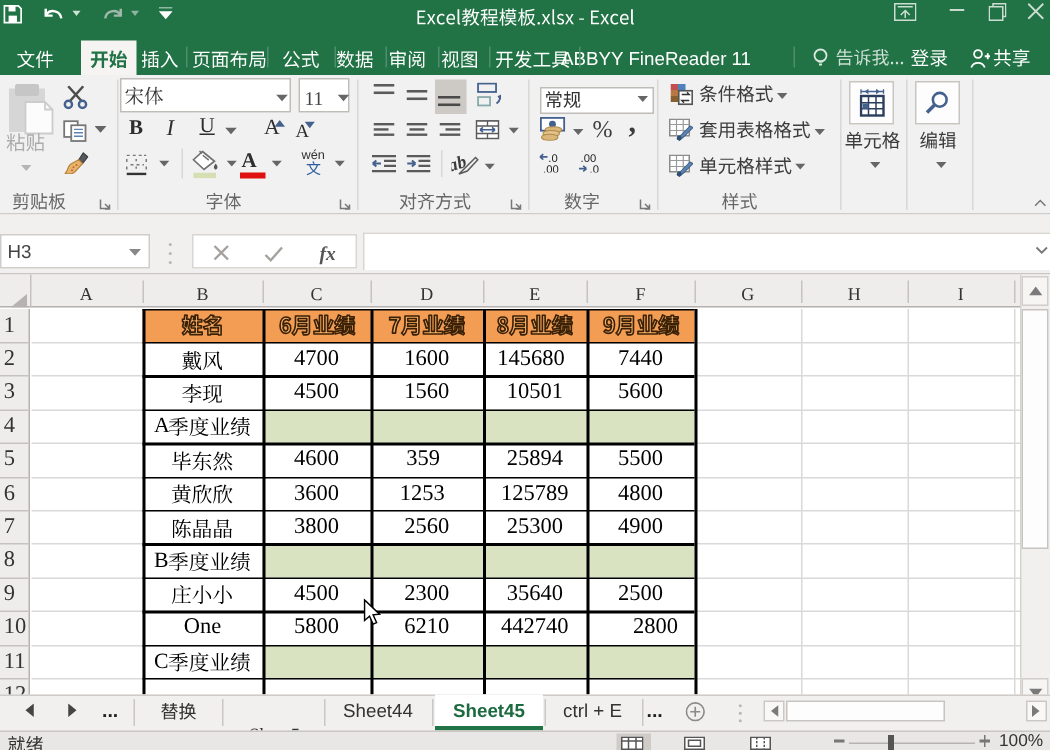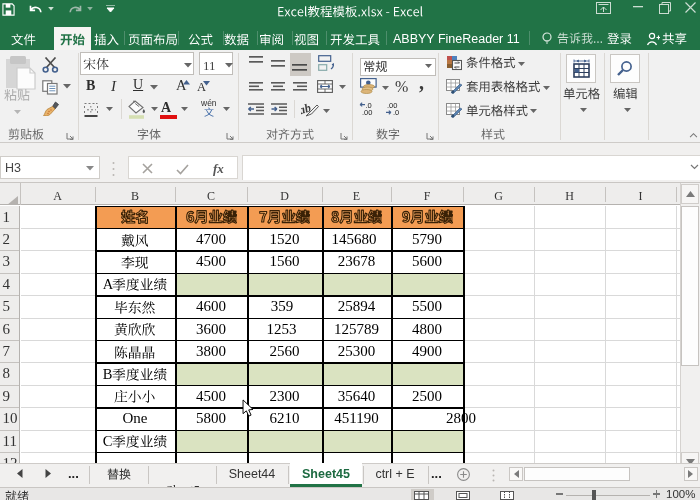--- a/index.html
+++ b/index.html
@@ -65,21 +65,21 @@
   </svg>
 <svg style="position:absolute;left:258.5px;top:30.8px" width="25.0" height="17.5" viewBox="0 -13.25 25.0 17.50">
     <path d="M5.4 -10.3C5.6 -10.0 5.8 -9.5 5.9 -9.2H1.0V-7.1H2.0V-8.3H10.5V-7.1H11.5V-9.2H6.8L7.0 -9.2C6.9 -9.6 6.6 -10.2 6.3 -10.6ZM2.7 -3.6H5.8V-2.2H2.7ZM2.7 -4.4V-5.8H5.8V-4.4ZM9.8 -3.6V-2.2H6.7V-3.6ZM9.8 -4.4H6.7V-5.8H9.8ZM5.8 -7.9V-6.6H1.8V-0.7H2.7V-1.4H5.8V1.0H6.7V-1.4H9.8V-0.7H10.7V-6.6H6.7V-7.9Z M16.8 -5.6H20.6V-4.1H16.8ZM13.6 -7.7V1.0H14.6V-7.7ZM13.8 -9.9C14.4 -9.4 15.0 -8.6 15.3 -8.2L16.0 -8.7C15.7 -9.2 15.1 -9.9 14.5 -10.4ZM16.4 -8.0C16.9 -7.5 17.3 -6.8 17.4 -6.3H16.0V-3.3H17.4C17.2 -2.0 16.7 -1.1 15.2 -0.5C15.4 -0.4 15.6 -0.1 15.7 0.2C17.4 -0.5 18.0 -1.7 18.2 -3.3H19.1V-1.2C19.1 -0.4 19.4 -0.2 20.2 -0.2C20.4 -0.2 21.2 -0.2 21.3 -0.2C22.0 -0.2 22.2 -0.5 22.3 -1.7C22.1 -1.8 21.7 -1.9 21.6 -2.0C21.5 -1.1 21.5 -0.9 21.2 -0.9C21.1 -0.9 20.4 -0.9 20.3 -0.9C20.0 -0.9 20.0 -1.0 20.0 -1.2V-3.3H21.5V-6.3H20.0C20.4 -6.9 20.8 -7.5 21.1 -8.1L20.2 -8.4C19.9 -7.8 19.4 -6.9 19.1 -6.3H17.5L18.2 -6.7C18.1 -7.2 17.6 -7.8 17.2 -8.3ZM16.9 -9.8V-9.0H23.0V-0.2C23.0 0.0 22.9 0.1 22.7 0.1C22.6 0.1 22.0 0.1 21.5 0.1C21.6 0.3 21.7 0.7 21.8 0.9C22.6 0.9 23.1 0.9 23.4 0.8C23.8 0.6 23.9 0.4 23.9 -0.2V-9.8Z" fill="#ffffff"></path>
   </svg>
 <svg style="position:absolute;left:293.5px;top:30.8px" width="25.0" height="17.5" viewBox="0 -13.25 25.0 17.50">
     <path d="M5.6 -9.9V-3.2H6.5V-9.1H10.4V-3.2H11.3V-9.9ZM1.9 -10.1C2.4 -9.6 2.9 -8.9 3.1 -8.4L3.9 -8.9C3.6 -9.3 3.1 -10.0 2.6 -10.5ZM8.0 -8.1V-5.7C8.0 -3.7 7.6 -1.3 4.4 0.3C4.6 0.5 4.9 0.8 5.0 1.0C6.9 0.0 7.9 -1.3 8.4 -2.7V-0.2C8.4 0.6 8.7 0.8 9.6 0.8H10.7C11.8 0.8 11.9 0.3 12.1 -1.7C11.8 -1.7 11.5 -1.9 11.3 -2.0C11.2 -0.2 11.2 0.1 10.7 0.1H9.7C9.4 0.1 9.3 0.0 9.3 -0.4V-3.5H8.6C8.8 -4.2 8.9 -5.0 8.9 -5.7V-8.1ZM0.8 -8.3V-7.5H3.8C3.1 -5.9 1.8 -4.3 0.5 -3.5C0.6 -3.3 0.9 -2.8 0.9 -2.6C1.4 -2.9 1.9 -3.4 2.4 -3.9V1.0H3.3V-4.4C3.7 -3.8 4.2 -3.1 4.5 -2.7L5.1 -3.5C4.9 -3.8 4.0 -4.8 3.5 -5.3C4.1 -6.1 4.6 -7.1 5.0 -8.1L4.5 -8.4L4.3 -8.3Z M17.2 -3.5C18.2 -3.3 19.5 -2.8 20.2 -2.5L20.6 -3.1C19.9 -3.5 18.6 -3.9 17.6 -4.1ZM15.9 -1.9C17.7 -1.7 19.8 -1.2 21.0 -0.8L21.4 -1.5C20.2 -1.9 18.1 -2.4 16.4 -2.5ZM13.6 -10.0V1.0H14.4V0.5H23.0V1.0H24.0V-10.0ZM14.4 -0.4V-9.1H23.0V-0.4ZM17.7 -8.8C17.1 -7.8 16.0 -6.9 14.9 -6.2C15.1 -6.1 15.4 -5.8 15.6 -5.7C15.9 -5.9 16.3 -6.2 16.7 -6.5C17.1 -6.1 17.6 -5.8 18.1 -5.4C17.0 -4.9 15.8 -4.5 14.7 -4.3C14.8 -4.2 15.0 -3.8 15.1 -3.6C16.4 -3.9 17.7 -4.3 18.9 -5.0C19.9 -4.4 21.1 -4.0 22.3 -3.7C22.4 -3.9 22.6 -4.2 22.8 -4.4C21.7 -4.6 20.6 -5.0 19.6 -5.4C20.6 -6.0 21.3 -6.7 21.9 -7.6L21.3 -7.9L21.2 -7.9H17.9C18.1 -8.1 18.3 -8.3 18.5 -8.6ZM17.2 -7.0 17.3 -7.1H20.6C20.1 -6.6 19.5 -6.2 18.8 -5.8C18.2 -6.2 17.6 -6.6 17.2 -7.0Z" fill="#ffffff"></path>
   </svg>
 <svg style="position:absolute;left:330.0px;top:30.8px" width="50.0" height="17.5" viewBox="0 -13.25 50.0 17.50">
     <path d="M8.1 -8.8V-5.2H4.6V-5.8V-8.8ZM0.7 -5.2V-4.3H3.6C3.4 -2.6 2.8 -0.9 0.7 0.4C0.9 0.5 1.3 0.8 1.4 1.1C3.7 -0.4 4.4 -2.4 4.6 -4.3H8.1V1.0H9.1V-4.3H11.9V-5.2H9.1V-8.8H11.5V-9.7H1.1V-8.8H3.7V-5.8L3.7 -5.2Z M20.9 -9.9C21.5 -9.3 22.2 -8.5 22.5 -8.0L23.2 -8.5C22.9 -9.0 22.2 -9.8 21.6 -10.3ZM14.3 -6.5C14.4 -6.7 14.8 -6.8 15.6 -6.8H17.4C16.6 -4.2 15.2 -2.1 12.9 -0.7C13.1 -0.6 13.4 -0.2 13.6 0.0C15.2 -1.0 16.4 -2.3 17.3 -3.8C17.8 -2.9 18.4 -2.1 19.1 -1.4C18.1 -0.6 16.8 -0.1 15.5 0.2C15.7 0.4 15.9 0.8 16.0 1.0C17.4 0.6 18.7 0.1 19.9 -0.8C21.0 0.1 22.4 0.7 24.0 1.0C24.1 0.8 24.4 0.4 24.6 0.2C23.0 -0.1 21.7 -0.6 20.6 -1.4C21.7 -2.3 22.5 -3.6 23.1 -5.2L22.4 -5.5L22.2 -5.4H18.0C18.2 -5.8 18.3 -6.3 18.5 -6.8H24.1L24.1 -7.7H18.7C18.9 -8.5 19.1 -9.4 19.2 -10.4L18.2 -10.6C18.0 -9.5 17.9 -8.6 17.6 -7.7H15.4C15.7 -8.3 16.1 -9.2 16.3 -10.0L15.3 -10.2C15.1 -9.2 14.6 -8.2 14.4 -7.9C14.3 -7.7 14.2 -7.5 14.0 -7.4C14.1 -7.2 14.2 -6.7 14.3 -6.5ZM19.9 -1.9C19.0 -2.7 18.3 -3.5 17.8 -4.5H21.8C21.3 -3.5 20.6 -2.6 19.9 -1.9Z M25.6 -0.9V0.0H36.9V-0.9H31.7V-8.1H36.2V-9.1H26.3V-8.1H30.7V-0.9Z M45.1 -1.1C46.5 -0.4 47.9 0.4 48.8 1.0L49.5 0.3C48.6 -0.3 47.1 -1.1 45.7 -1.7ZM41.6 -1.7C40.8 -1.0 39.3 -0.2 38.0 0.3C38.2 0.5 38.5 0.8 38.7 1.0C40.0 0.5 41.5 -0.3 42.5 -1.1ZM40.1 -9.9V-2.6H38.1V-1.8H49.4V-2.6H47.5V-9.9ZM41.0 -2.6V-3.8H46.6V-2.6ZM41.0 -7.3H46.6V-6.3H41.0ZM41.0 -8.1V-9.1H46.6V-8.1ZM41.0 -5.6H46.6V-4.5H41.0Z" fill="#ffffff"></path>
   </svg>
-<div style="position:absolute;left:393px;top:33px;font-family:'Liberation Sans';font-size:12.5px;color:#ffffff;font-weight:normal;line-height:1;white-space:pre;">ABBYY FineReader 11</div>
+<div style="position:absolute;left:374px;top:33px;font-family:'Liberation Sans';font-size:12.5px;color:#ffffff;font-weight:normal;line-height:1;white-space:pre;">ABBYY FineReader 11</div>
 <div style="position:absolute;left:123.5px;top:31px;width:1px;height:14px;background:#4e8e6c"></div>
 <div style="position:absolute;left:177.5px;top:31px;width:1px;height:14px;background:#4e8e6c"></div>
 <div style="position:absolute;left:222.5px;top:31px;width:1px;height:14px;background:#4e8e6c"></div>
 <div style="position:absolute;left:256.5px;top:31px;width:1px;height:14px;background:#4e8e6c"></div>
 <div style="position:absolute;left:291.5px;top:31px;width:1px;height:14px;background:#4e8e6c"></div>
 <div style="position:absolute;left:325.5px;top:31px;width:1px;height:14px;background:#4e8e6c"></div>
 <div style="position:absolute;left:385.5px;top:31px;width:1px;height:14px;background:#4e8e6c"></div>
 <div style="position:absolute;left:528.5px;top:31px;width:1px;height:14px;background:#4e8e6c"></div>
 <svg style="left:541px;top:32px" width="12" height="13" viewBox="0 0 12 13">
 <circle cx="6" cy="5" r="4" fill="none" stroke="#d9e8df" stroke-width="1.2"></circle>
@@ -499,29 +499,29 @@
 <svg style="position:absolute;left:331.0px;top:206.9px" width="51.0" height="19.9" viewBox="0 -15.05 51.0 19.88">
     <path d="M4.2 0.2C6.3 0.2 7.7 -1.0 7.7 -2.6C7.7 -4.0 6.9 -4.9 5.9 -5.4V-5.5C6.6 -6.0 7.3 -6.9 7.3 -7.9C7.3 -9.6 6.1 -10.7 4.2 -10.7C2.4 -10.7 1.1 -9.6 1.1 -7.9C1.1 -6.8 1.7 -6.0 2.5 -5.4V-5.4C1.5 -4.8 0.7 -4.0 0.7 -2.6C0.7 -1.0 2.2 0.2 4.2 0.2ZM4.8 -6.0C3.7 -6.4 2.9 -6.9 2.9 -7.9C2.9 -8.8 3.5 -9.2 4.2 -9.2C5.1 -9.2 5.6 -8.6 5.6 -7.8C5.6 -7.1 5.4 -6.5 4.8 -6.0ZM4.2 -1.3C3.3 -1.3 2.5 -1.9 2.5 -2.8C2.5 -3.6 2.9 -4.3 3.4 -4.8C4.8 -4.2 5.8 -3.8 5.8 -2.7C5.8 -1.8 5.1 -1.3 4.2 -1.3Z M11.0 -11.4V-6.7C11.0 -4.5 10.8 -1.8 8.7 0.0C9.1 0.3 9.7 0.9 10.0 1.3C11.3 0.2 12.0 -1.4 12.4 -3.0H18.5V-0.9C18.5 -0.6 18.4 -0.5 18.1 -0.5C17.7 -0.5 16.6 -0.5 15.5 -0.6C15.8 -0.1 16.2 0.7 16.3 1.2C17.7 1.2 18.7 1.2 19.4 0.9C20.1 0.6 20.3 0.1 20.3 -0.9V-11.4ZM12.8 -9.7H18.5V-8.0H12.8ZM12.8 -6.4H18.5V-4.6H12.7C12.8 -5.2 12.8 -5.8 12.8 -6.4Z M23.5 -8.6C24.1 -6.9 24.9 -4.6 25.2 -3.2L26.9 -3.8C26.5 -5.2 25.7 -7.4 25.0 -9.1ZM34.4 -9.0C34.0 -7.4 33.1 -5.4 32.4 -4.0V-11.9H30.6V-1.1H28.7V-11.9H27.0V-1.1H23.3V0.6H36.1V-1.1H32.4V-3.8L33.7 -3.1C34.4 -4.5 35.3 -6.5 36.0 -8.3Z M37.2 -1.0 37.5 0.6C38.9 0.3 40.6 -0.2 42.3 -0.6L42.1 -2.0C40.3 -1.6 38.5 -1.2 37.2 -1.0ZM45.5 -3.8V-2.6C45.5 -1.8 45.1 -0.7 41.5 0.0C41.9 0.4 42.3 0.9 42.5 1.3C46.3 0.3 47.0 -1.2 47.0 -2.6V-3.8ZM46.5 -0.3C47.6 0.1 49.2 0.8 49.9 1.2L50.7 0.1C49.9 -0.4 48.4 -1.0 47.3 -1.3ZM42.8 -5.6V-1.3H44.3V-4.3H48.3V-1.3H49.9V-5.6ZM37.6 -5.9C37.8 -6.0 38.2 -6.1 39.5 -6.2C39.0 -5.5 38.6 -4.9 38.3 -4.7C37.9 -4.2 37.6 -3.9 37.2 -3.8C37.4 -3.4 37.6 -2.7 37.7 -2.4C38.1 -2.6 38.7 -2.8 42.2 -3.5C42.2 -3.8 42.2 -4.4 42.2 -4.8L39.8 -4.4C40.8 -5.6 41.7 -6.9 42.5 -8.3L41.2 -9.1C41.0 -8.6 40.7 -8.1 40.4 -7.6L39.1 -7.5C39.9 -8.7 40.7 -10.1 41.3 -11.4L39.7 -12.1C39.2 -10.5 38.2 -8.7 37.9 -8.2C37.6 -7.8 37.4 -7.4 37.1 -7.4C37.2 -7.0 37.5 -6.2 37.6 -5.9ZM45.4 -11.9V-10.9H42.5V-9.7H45.4V-9.2H43.0V-8.0H45.4V-7.4H42.1V-6.2H50.5V-7.4H47.0V-8.0H49.7V-9.2H47.0V-9.7H50.1V-10.9H47.0V-11.9Z" fill="#F7AE66" stroke="#3a2106" stroke-width="1.1" stroke-linejoin="round"></path>
   </svg>
 <svg style="position:absolute;left:401.5px;top:206.9px" width="51.0" height="19.9" viewBox="0 -15.05 51.0 19.88">
     <path d="M3.6 0.2C5.7 0.2 7.7 -1.5 7.7 -5.5C7.7 -9.1 5.9 -10.7 3.9 -10.7C2.1 -10.7 0.6 -9.4 0.6 -7.2C0.6 -5.0 1.8 -3.9 3.6 -3.9C4.3 -3.9 5.2 -4.3 5.7 -5.0C5.6 -2.4 4.7 -1.5 3.5 -1.5C2.9 -1.5 2.2 -1.8 1.8 -2.3L0.7 -1.0C1.4 -0.4 2.3 0.2 3.6 0.2ZM5.7 -6.5C5.2 -5.7 4.5 -5.4 4.0 -5.4C3.1 -5.4 2.5 -6.0 2.5 -7.2C2.5 -8.5 3.1 -9.1 3.9 -9.1C4.8 -9.1 5.5 -8.4 5.7 -6.5Z M11.0 -11.4V-6.7C11.0 -4.5 10.8 -1.8 8.7 0.0C9.1 0.3 9.7 0.9 10.0 1.3C11.3 0.2 12.0 -1.4 12.4 -3.0H18.5V-0.9C18.5 -0.6 18.4 -0.5 18.1 -0.5C17.7 -0.5 16.6 -0.5 15.5 -0.6C15.8 -0.1 16.2 0.7 16.3 1.2C17.7 1.2 18.7 1.2 19.4 0.9C20.1 0.6 20.3 0.1 20.3 -0.9V-11.4ZM12.8 -9.7H18.5V-8.0H12.8ZM12.8 -6.4H18.5V-4.6H12.7C12.8 -5.2 12.8 -5.8 12.8 -6.4Z M23.5 -8.6C24.1 -6.9 24.9 -4.6 25.2 -3.2L26.9 -3.8C26.5 -5.2 25.7 -7.4 25.0 -9.1ZM34.4 -9.0C34.0 -7.4 33.1 -5.4 32.4 -4.0V-11.9H30.6V-1.1H28.7V-11.9H27.0V-1.1H23.3V0.6H36.1V-1.1H32.4V-3.8L33.7 -3.1C34.4 -4.5 35.3 -6.5 36.0 -8.3Z M37.2 -1.0 37.5 0.6C38.9 0.3 40.6 -0.2 42.3 -0.6L42.1 -2.0C40.3 -1.6 38.5 -1.2 37.2 -1.0ZM45.5 -3.8V-2.6C45.5 -1.8 45.1 -0.7 41.5 0.0C41.9 0.4 42.3 0.9 42.5 1.3C46.3 0.3 47.0 -1.2 47.0 -2.6V-3.8ZM46.5 -0.3C47.6 0.1 49.2 0.8 49.9 1.2L50.7 0.1C49.9 -0.4 48.4 -1.0 47.3 -1.3ZM42.8 -5.6V-1.3H44.3V-4.3H48.3V-1.3H49.9V-5.6ZM37.6 -5.9C37.8 -6.0 38.2 -6.1 39.5 -6.2C39.0 -5.5 38.6 -4.9 38.3 -4.7C37.9 -4.2 37.6 -3.9 37.2 -3.8C37.4 -3.4 37.6 -2.7 37.7 -2.4C38.1 -2.6 38.7 -2.8 42.2 -3.5C42.2 -3.8 42.2 -4.4 42.2 -4.8L39.8 -4.4C40.8 -5.6 41.7 -6.9 42.5 -8.3L41.2 -9.1C41.0 -8.6 40.7 -8.1 40.4 -7.6L39.1 -7.5C39.9 -8.7 40.7 -10.1 41.3 -11.4L39.7 -12.1C39.2 -10.5 38.2 -8.7 37.9 -8.2C37.6 -7.8 37.4 -7.4 37.1 -7.4C37.2 -7.0 37.5 -6.2 37.6 -5.9ZM45.4 -11.9V-10.9H42.5V-9.7H45.4V-9.2H43.0V-8.0H45.4V-7.4H42.1V-6.2H50.5V-7.4H47.0V-8.0H49.7V-9.2H47.0V-9.7H50.1V-10.9H47.0V-11.9Z" fill="#F7AE66" stroke="#3a2106" stroke-width="1.1" stroke-linejoin="round"></path>
   </svg>
 <svg style="position:absolute;left:121.2px;top:230.5px" width="27.6" height="19.3" viewBox="0 -14.63 27.6 19.32">
     <path d="M5.3 -1.0 5.2 -0.8C5.8 -0.5 6.5 0.2 6.8 0.7C7.8 1.1 8.2 -0.7 5.3 -1.0ZM4.3 -0.5 3.2 -1.1C2.6 -0.5 1.5 0.4 0.6 0.9L0.7 1.1C1.9 0.7 3.1 0.2 3.8 -0.4C4.0 -0.3 4.2 -0.4 4.3 -0.5ZM10.0 -11.1 9.8 -11.0C10.4 -10.6 11.0 -10.0 11.2 -9.4C12.1 -8.9 12.6 -10.7 10.0 -11.1ZM5.4 -1.7H3.7V-2.9H5.4ZM7.4 -3.9 6.9 -3.3H6.2V-3.8C6.5 -3.8 6.6 -4.0 6.7 -4.1L5.4 -4.3V-3.3H3.7V-3.9C4.0 -3.9 4.1 -4.0 4.1 -4.2L2.9 -4.3V-3.3H1.2L1.3 -2.9H2.9V-1.7H0.7L0.8 -1.3H8.4C8.6 -1.3 8.7 -1.4 8.8 -1.5C8.4 -1.9 7.8 -2.3 7.8 -2.3L7.3 -1.7H6.2V-2.9H7.9C8.1 -2.9 8.3 -2.9 8.3 -3.1C7.9 -3.5 7.4 -3.9 7.4 -3.9ZM5.1 -7.4H2.5L1.7 -7.8V-4.0H1.8C2.1 -4.0 2.5 -4.2 2.5 -4.2V-4.5H6.7V-4.0H6.8C7.1 -4.0 7.5 -4.3 7.5 -4.3V-6.9C7.7 -6.9 7.9 -7.0 8.0 -7.1L7.0 -7.8L6.6 -7.4ZM6.7 -7.0V-6.1H5.1V-7.0ZM6.7 -4.9H5.1V-5.7H6.7ZM4.3 -7.0V-6.1H2.5V-7.0ZM2.5 -4.9V-5.7H4.3V-4.9ZM12.0 -9.4 11.4 -8.6H9.4C9.4 -9.4 9.4 -10.2 9.4 -11.0C9.7 -11.0 9.9 -11.2 9.9 -11.4L8.5 -11.5C8.5 -10.5 8.5 -9.5 8.5 -8.6H5.1V-9.7H7.5C7.7 -9.7 7.8 -9.8 7.9 -10.0C7.5 -10.4 6.8 -10.9 6.8 -10.9L6.2 -10.2H5.1V-11.0C5.4 -11.0 5.6 -11.2 5.6 -11.4L4.2 -11.5V-10.2H1.3L1.4 -9.7H4.2V-8.6H0.6L0.8 -8.2H8.6C8.7 -5.8 9.0 -3.7 9.8 -2.0C9.2 -0.9 8.4 0.1 7.4 0.9L7.6 1.1C8.6 0.4 9.4 -0.4 10.1 -1.4C10.5 -0.7 11.0 -0.1 11.6 0.4C12.1 0.9 12.9 1.3 13.2 0.9C13.3 0.7 13.3 0.5 12.9 0.0L13.1 -2.1L12.9 -2.1C12.8 -1.5 12.6 -0.9 12.4 -0.5C12.3 -0.2 12.2 -0.2 12.0 -0.4C11.4 -0.9 11.0 -1.5 10.6 -2.2C11.4 -3.6 11.9 -5.2 12.2 -6.7C12.6 -6.7 12.7 -6.8 12.7 -7.0L11.3 -7.2C11.1 -5.9 10.8 -4.4 10.3 -3.1C9.7 -4.5 9.5 -6.3 9.4 -8.2H12.9C13.1 -8.2 13.2 -8.3 13.2 -8.4C12.8 -8.8 12.0 -9.4 12.0 -9.4Z M23.2 -8.7 21.8 -9.2C21.5 -8.1 21.1 -7.0 20.6 -6.0C19.9 -6.8 19.1 -7.6 18.0 -8.4L17.8 -8.3C18.5 -7.5 19.4 -6.4 20.2 -5.2C19.2 -3.4 18.0 -1.9 16.8 -0.7L17.0 -0.6C18.4 -1.6 19.6 -2.9 20.6 -4.5C21.3 -3.5 21.9 -2.4 22.1 -1.6C23.0 -0.9 23.4 -2.5 21.2 -5.3C21.7 -6.3 22.2 -7.4 22.6 -8.5C22.9 -8.5 23.1 -8.6 23.2 -8.7ZM16.1 -10.9V-5.8C16.1 -3.2 15.9 -0.8 14.3 1.0L14.5 1.1C16.8 -0.7 17.0 -3.3 17.0 -5.8V-10.3H23.7C23.7 -5.9 23.8 -1.0 25.7 0.5C26.2 1.0 26.7 1.2 27.1 0.9C27.2 0.8 27.1 0.5 26.9 -0.0L27.0 -2.2L26.9 -2.3C26.7 -1.7 26.6 -1.2 26.4 -0.7C26.4 -0.5 26.3 -0.5 26.2 -0.6C24.7 -1.7 24.6 -6.7 24.7 -10.1C25.0 -10.2 25.2 -10.3 25.3 -10.4L24.2 -11.4L23.6 -10.7H17.2L16.1 -11.2Z" fill="#000"></path>
   </svg>
 <div style="position:absolute;left:175px;top:231.9px;font-family:'Liberation Serif';font-size:15px;color:#000;font-weight:normal;line-height:1;white-space:pre;text-align:center;width:72px;">4700</div>
-<div style="position:absolute;left:247px;top:231.9px;font-family:'Liberation Serif';font-size:15px;color:#000;font-weight:normal;line-height:1;white-space:pre;text-align:center;width:75px;">1520</div>
+<div style="position:absolute;left:247px;top:231.9px;font-family:'Liberation Serif';font-size:15px;color:#000;font-weight:normal;line-height:1;white-space:pre;text-align:center;width:75px;">1600</div>
 <div style="position:absolute;left:322px;top:231.9px;font-family:'Liberation Serif';font-size:15px;color:#000;font-weight:normal;line-height:1;white-space:pre;text-align:center;width:64px;">145680</div>
-<div style="position:absolute;left:391px;top:231.9px;font-family:'Liberation Serif';font-size:15px;color:#000;font-weight:normal;line-height:1;white-space:pre;text-align:center;width:72px;">5790</div>
+<div style="position:absolute;left:391px;top:231.9px;font-family:'Liberation Serif';font-size:15px;color:#000;font-weight:normal;line-height:1;white-space:pre;text-align:center;width:72px;">7440</div>
 <svg style="position:absolute;left:121.2px;top:252.9px" width="27.6" height="19.3" viewBox="0 -14.63 27.6 19.32">
     <path d="M3.0 -5.3 3.1 -4.9H9.2C8.7 -4.5 8.0 -4.1 7.5 -3.8L6.4 -3.9V-2.8H0.6L0.7 -2.4H6.4V-0.3C6.4 -0.1 6.4 -0.0 6.1 -0.0C5.9 -0.0 4.3 -0.1 4.3 -0.1V0.1C5.0 0.2 5.4 0.3 5.6 0.4C5.8 0.6 5.8 0.8 5.9 1.1C7.2 0.9 7.3 0.5 7.3 -0.2V-2.4H12.8C13.0 -2.4 13.2 -2.4 13.2 -2.6C12.8 -3.0 12.0 -3.6 12.0 -3.6L11.3 -2.8H7.3V-3.4C7.6 -3.5 7.7 -3.6 7.8 -3.7C8.7 -4.0 9.8 -4.4 10.4 -4.8C10.7 -4.8 10.9 -4.9 11.0 -4.9L10.0 -5.9L9.5 -5.3ZM6.4 -11.6V-9.5H0.8L0.9 -9.1H5.5C4.3 -7.6 2.4 -6.1 0.4 -5.1L0.6 -4.9C2.9 -5.8 5.0 -7.1 6.4 -8.7V-5.8H6.6C6.9 -5.8 7.3 -6.0 7.3 -6.1V-9.1H7.5C8.6 -7.4 10.7 -5.9 12.6 -5.1C12.7 -5.5 13.0 -5.8 13.4 -5.8L13.4 -6.0C11.5 -6.6 9.1 -7.7 7.9 -9.1H12.7C12.9 -9.1 13.0 -9.2 13.0 -9.3C12.6 -9.7 11.8 -10.3 11.8 -10.3L11.1 -9.5H7.3V-11.1C7.7 -11.1 7.8 -11.2 7.8 -11.4Z M20.1 -11.0V-3.2H20.2C20.6 -3.2 20.9 -3.4 20.9 -3.5V-10.2H25.3V-3.4H25.4C25.8 -3.4 26.2 -3.6 26.2 -3.6V-10.1C26.4 -10.2 26.6 -10.2 26.7 -10.4L25.7 -11.2L25.2 -10.6H21.1ZM24.0 -9.1 22.6 -9.3C22.6 -4.6 22.8 -1.3 17.5 0.9L17.7 1.1C21.4 -0.2 22.7 -2.0 23.2 -4.2V-0.0C23.2 0.6 23.3 0.8 24.2 0.8H25.2C26.7 0.8 27.1 0.6 27.1 0.3C27.1 0.1 27.0 -0.0 26.8 -0.1L26.7 -2.0H26.6C26.4 -1.2 26.3 -0.4 26.2 -0.2C26.2 -0.0 26.1 -0.0 26.0 0.0C25.9 0.0 25.6 0.0 25.2 0.0H24.4C24.0 0.0 24.0 -0.0 24.0 -0.2V-4.0C24.2 -4.0 24.4 -4.1 24.4 -4.3L23.2 -4.4C23.4 -5.7 23.4 -7.2 23.5 -8.8C23.8 -8.8 23.9 -8.9 24.0 -9.1ZM18.5 -11.1 17.9 -10.3H14.3L14.4 -9.9H16.3V-6.3H14.5L14.6 -5.9H16.3V-1.9C15.4 -1.7 14.6 -1.4 14.2 -1.4L14.8 -0.2C14.9 -0.3 15.0 -0.4 15.1 -0.6C17.0 -1.4 18.5 -2.2 19.5 -2.7L19.4 -2.9L17.2 -2.2V-5.9H19.0C19.2 -5.9 19.3 -6.0 19.3 -6.1C19.0 -6.5 18.4 -7.1 18.4 -7.1L17.8 -6.3H17.2V-9.9H19.2C19.4 -9.9 19.6 -9.9 19.6 -10.1C19.2 -10.5 18.5 -11.1 18.5 -11.1Z" fill="#000"></path>
   </svg>
 <div style="position:absolute;left:175px;top:254.3px;font-family:'Liberation Serif';font-size:15px;color:#000;font-weight:normal;line-height:1;white-space:pre;text-align:center;width:72px;">4500</div>
 <div style="position:absolute;left:247px;top:254.3px;font-family:'Liberation Serif';font-size:15px;color:#000;font-weight:normal;line-height:1;white-space:pre;text-align:center;width:75px;">1560</div>
-<div style="position:absolute;left:322px;top:254.3px;font-family:'Liberation Serif';font-size:15px;color:#000;font-weight:normal;line-height:1;white-space:pre;text-align:center;width:69px;">23678</div>
+<div style="position:absolute;left:322px;top:254.3px;font-family:'Liberation Serif';font-size:15px;color:#000;font-weight:normal;line-height:1;white-space:pre;text-align:center;width:69px;">10501</div>
 <div style="position:absolute;left:391px;top:254.3px;font-family:'Liberation Serif';font-size:15px;color:#000;font-weight:normal;line-height:1;white-space:pre;text-align:center;width:72px;">5600</div>
 <div style="position:absolute;left:102.65px;top:277.2px;font-family:'Liberation Serif';font-size:14.5px;color:#000;font-weight:normal;line-height:1;white-space:pre;">A</div>
 <svg style="left:112.2px;top:275.3px" width="55.2" height="19.3" viewBox="0 -14.63 55.2 19.32">
     <path d="M10.8 -11.5C8.7 -11.0 4.8 -10.4 1.6 -10.2L1.7 -9.9C3.2 -9.9 4.9 -10.0 6.4 -10.1V-8.7H0.7L0.8 -8.2H5.2C4.1 -6.9 2.4 -5.6 0.4 -4.8L0.5 -4.6C3.0 -5.3 5.1 -6.5 6.4 -8.1V-5.7H6.6C7.0 -5.7 7.3 -5.9 7.3 -5.9V-8.2H7.7C8.8 -6.6 10.6 -5.4 12.6 -4.8C12.7 -5.2 13.0 -5.5 13.4 -5.6L13.4 -5.7C11.5 -6.1 9.3 -7.0 8.1 -8.2H12.8C12.9 -8.2 13.1 -8.3 13.1 -8.5C12.7 -8.9 11.9 -9.5 11.9 -9.5L11.3 -8.7H7.3V-10.2C8.7 -10.3 10.0 -10.4 11.1 -10.6C11.4 -10.4 11.7 -10.4 11.8 -10.5ZM3.3 -5.3 3.4 -4.9H8.6C8.2 -4.6 7.7 -4.2 7.3 -3.9L6.5 -4.0V-2.8H0.6L0.8 -2.4H6.5V-0.3C6.5 -0.1 6.4 -0.0 6.1 -0.0C5.9 -0.0 4.3 -0.1 4.3 -0.1V0.1C5.0 0.2 5.4 0.3 5.6 0.4C5.8 0.6 5.9 0.8 5.9 1.1C7.2 0.9 7.4 0.5 7.4 -0.2V-2.4H12.8C13.0 -2.4 13.1 -2.5 13.2 -2.6C12.7 -3.1 11.9 -3.7 11.9 -3.7L11.3 -2.8H7.4V-3.5C7.7 -3.6 7.8 -3.7 7.8 -3.9L7.7 -3.9C8.5 -4.2 9.4 -4.6 10.0 -4.8C10.3 -4.8 10.4 -4.8 10.6 -5.0L9.5 -5.9L8.9 -5.3Z M20.0 -11.7 19.9 -11.6C20.3 -11.2 20.9 -10.5 21.1 -10.0C22.1 -9.4 22.8 -11.3 20.0 -11.7ZM25.8 -10.6 25.1 -9.8H16.8L15.7 -10.2V-6.3C15.7 -3.8 15.6 -1.2 14.3 1.0L14.5 1.1C16.5 -1.0 16.6 -4.0 16.6 -6.3V-9.4H26.6C26.8 -9.4 27.0 -9.4 27.0 -9.6C26.5 -10.0 25.8 -10.6 25.8 -10.6ZM23.6 -3.8H17.7L17.8 -3.4H18.9C19.3 -2.4 20.0 -1.6 20.8 -1.0C19.4 -0.1 17.7 0.4 15.7 0.8L15.8 1.1C18.0 0.8 19.9 0.3 21.4 -0.5C22.7 0.3 24.4 0.8 26.4 1.1C26.5 0.6 26.7 0.3 27.1 0.2V0.1C25.3 -0.1 23.6 -0.4 22.2 -1.0C23.1 -1.6 23.9 -2.3 24.6 -3.2C24.9 -3.2 25.1 -3.3 25.2 -3.4L24.2 -4.3ZM23.5 -3.4C23.0 -2.6 22.3 -1.9 21.4 -1.3C20.5 -1.8 19.7 -2.5 19.2 -3.4ZM20.4 -8.8 19.1 -9.0V-7.5H16.9L17.1 -7.1H19.1V-4.2H19.2C19.6 -4.2 19.9 -4.4 19.9 -4.5V-5.0H22.9V-4.4H23.1C23.4 -4.4 23.8 -4.5 23.8 -4.7V-7.1H26.3C26.5 -7.1 26.6 -7.1 26.6 -7.3C26.2 -7.7 25.5 -8.3 25.5 -8.3L24.9 -7.5H23.8V-8.5C24.1 -8.5 24.2 -8.6 24.3 -8.8L22.9 -9.0V-7.5H19.9V-8.5C20.3 -8.5 20.4 -8.6 20.4 -8.8ZM22.9 -7.1V-5.4H19.9V-7.1Z M29.3 -8.5 29.0 -8.4C29.9 -6.8 31.0 -4.3 31.1 -2.5C32.1 -1.5 32.8 -4.6 29.3 -8.5ZM39.7 -1.0 39.0 -0.1H36.7V-2.3C37.9 -4.0 39.2 -6.2 39.9 -7.7C40.2 -7.6 40.4 -7.7 40.5 -7.8L39.1 -8.6C38.5 -6.9 37.5 -4.7 36.7 -3.0V-10.8C37.0 -10.9 37.1 -11.0 37.1 -11.2L35.8 -11.3V-0.1H33.4V-10.8C33.7 -10.9 33.8 -11.0 33.9 -11.2L32.5 -11.3V-0.1H28.2L28.4 0.3H40.7C40.8 0.3 41.0 0.2 41.0 0.0C40.5 -0.4 39.7 -1.0 39.7 -1.0Z M51.1 -4.1 49.8 -4.4C49.7 -1.8 49.4 -0.4 45.6 0.8L45.7 1.1C50.1 0.0 50.4 -1.5 50.6 -3.8C50.9 -3.8 51.1 -3.9 51.1 -4.1ZM50.6 -1.5 50.5 -1.4C51.6 -0.8 53.2 0.2 53.8 1.0C54.9 1.4 54.9 -0.7 50.6 -1.5ZM42.0 -1.0 42.7 0.2C42.8 0.2 42.9 0.1 42.9 -0.1C44.5 -0.9 45.7 -1.6 46.6 -2.1L46.5 -2.3C44.7 -1.7 42.9 -1.1 42.0 -1.0ZM45.6 -10.9 44.3 -11.5C43.9 -10.5 43.0 -8.5 42.2 -7.7C42.2 -7.7 41.9 -7.6 41.9 -7.6L42.4 -6.4C42.5 -6.4 42.5 -6.5 42.6 -6.6C43.3 -6.8 44.0 -7.0 44.6 -7.2C43.9 -6.1 43.1 -4.9 42.4 -4.2C42.3 -4.2 42.0 -4.1 42.0 -4.1L42.5 -2.9C42.6 -2.9 42.7 -3.0 42.7 -3.1C44.2 -3.6 45.5 -4.1 46.2 -4.4L46.2 -4.6C45.0 -4.4 43.7 -4.2 42.9 -4.1C44.2 -5.3 45.6 -7.1 46.3 -8.3C46.6 -8.2 46.8 -8.3 46.9 -8.5L45.6 -9.2C45.4 -8.7 45.2 -8.2 44.8 -7.6L42.7 -7.5C43.6 -8.4 44.5 -9.8 45.1 -10.7C45.4 -10.7 45.5 -10.8 45.6 -10.9ZM47.9 -1.0V-4.9H52.5V-1.1H52.6C52.9 -1.1 53.4 -1.3 53.4 -1.4V-4.8C53.6 -4.9 53.8 -5.0 53.9 -5.1L52.8 -5.9L52.4 -5.4H48.0L47.0 -5.8V-0.7H47.2C47.5 -0.7 47.9 -1.0 47.9 -1.0ZM53.2 -10.8 52.6 -10.1H50.6V-11.0C50.9 -11.1 51.1 -11.2 51.1 -11.4L49.7 -11.6V-10.1H46.5L46.6 -9.6H49.7V-8.5H46.9L47.0 -8.1H49.7V-6.9H46.1L46.2 -6.4H54.4C54.6 -6.4 54.7 -6.5 54.7 -6.7C54.3 -7.1 53.7 -7.6 53.7 -7.6L53.1 -6.9H50.6V-8.1H53.6C53.8 -8.1 53.9 -8.2 53.9 -8.3C53.5 -8.7 52.9 -9.2 52.9 -9.2L52.3 -8.5H50.6V-9.6H54.0C54.2 -9.6 54.3 -9.7 54.3 -9.9C53.9 -10.3 53.2 -10.8 53.2 -10.8Z" fill="#000"></path>
   </svg>
 <svg style="position:absolute;left:114.3px;top:297.7px" width="41.4" height="19.3" viewBox="0 -14.63 41.4 19.32">
     <path d="M7.8 -4.9 6.3 -5.1V-3.0H0.7L0.8 -2.6H6.3V1.1H6.5C6.9 1.1 7.3 0.9 7.3 0.8V-2.6H12.8C13.0 -2.6 13.1 -2.7 13.1 -2.8C12.7 -3.3 11.9 -3.9 11.9 -3.9L11.2 -3.0H7.3V-4.5C7.6 -4.6 7.8 -4.7 7.8 -4.9ZM5.8 -9.6 5.2 -8.8H3.3V-10.9C3.7 -11.0 3.8 -11.1 3.9 -11.3L2.4 -11.5V-5.9C2.4 -5.7 2.3 -5.6 1.9 -5.3L2.6 -4.4C2.6 -4.4 2.7 -4.5 2.8 -4.6C4.4 -5.3 6.0 -6.0 6.9 -6.4L6.8 -6.7C5.5 -6.3 4.2 -5.9 3.3 -5.7V-8.4H6.4C6.6 -8.4 6.8 -8.5 6.8 -8.7C6.4 -9.1 5.8 -9.6 5.8 -9.6ZM8.6 -11.4 7.3 -11.6V-6.0C7.3 -5.2 7.5 -5.0 8.7 -5.0H10.3C12.6 -5.0 13.1 -5.1 13.1 -5.5C13.1 -5.7 13.0 -5.8 12.7 -5.9L12.6 -7.2H12.4C12.3 -6.6 12.2 -6.1 12.0 -5.9C12.0 -5.8 11.9 -5.8 11.7 -5.8C11.5 -5.8 11.0 -5.7 10.4 -5.7H8.9C8.3 -5.7 8.2 -5.8 8.2 -6.1V-7.7C9.5 -8.3 11.0 -9.1 11.8 -9.7C12.1 -9.5 12.3 -9.6 12.4 -9.7L11.3 -10.7C10.7 -10.0 9.4 -8.9 8.2 -8.1V-11.1C8.5 -11.1 8.6 -11.2 8.6 -11.4Z M23.0 -3.8 22.8 -3.7C24.0 -2.8 25.5 -1.2 26.0 0.0C27.1 0.8 27.6 -1.8 23.0 -3.8ZM19.1 -3.2 17.8 -4.0C16.9 -2.2 15.5 -0.6 14.3 0.3L14.4 0.5C15.9 -0.2 17.4 -1.5 18.5 -3.1C18.8 -3.0 19.0 -3.1 19.1 -3.2ZM20.5 -11.1 19.2 -11.6C19.0 -10.9 18.6 -10.1 18.2 -9.1H14.5L14.7 -8.7H18.0C17.4 -7.5 16.8 -6.3 16.3 -5.5C16.0 -5.4 15.8 -5.3 15.6 -5.2L16.6 -4.4L17.0 -4.8H20.6V-0.3C20.6 -0.1 20.5 0.0 20.3 0.0C20.0 0.0 18.5 -0.1 18.5 -0.1V0.1C19.2 0.2 19.5 0.3 19.7 0.5C19.9 0.6 20.0 0.8 20.0 1.1C21.3 1.0 21.5 0.5 21.5 -0.2V-4.8H25.8C26.0 -4.8 26.1 -4.8 26.1 -5.0C25.6 -5.5 24.8 -6.1 24.8 -6.1L24.1 -5.2H21.5V-7.2C21.8 -7.2 21.9 -7.4 22.0 -7.5L20.6 -7.7V-5.2H17.1C17.7 -6.2 18.3 -7.5 18.9 -8.7H26.6C26.8 -8.7 26.9 -8.8 27.0 -8.9C26.4 -9.4 25.6 -10.0 25.6 -10.0L24.9 -9.1H19.1C19.5 -9.8 19.7 -10.4 19.9 -10.9C20.3 -10.8 20.4 -10.9 20.5 -11.1Z M37.7 -10.7 37.5 -10.6C38.0 -10.2 38.5 -9.5 38.7 -8.9C39.5 -8.3 40.2 -10.0 37.7 -10.7ZM30.4 -2.2C30.3 -1.0 29.4 -0.2 28.7 0.2C28.4 0.3 28.2 0.6 28.4 0.8C28.5 1.1 29.0 1.1 29.4 0.9C30.1 0.5 30.9 -0.5 30.6 -2.2ZM32.6 -2.1 32.4 -2.0C32.7 -1.3 33.0 -0.2 32.9 0.7C33.6 1.6 34.7 -0.2 32.6 -2.1ZM35.3 -2.2 35.1 -2.1C35.6 -1.3 36.2 -0.2 36.3 0.8C37.1 1.5 38.0 -0.5 35.3 -2.2ZM37.8 -2.2 37.7 -2.1C38.5 -1.4 39.6 -0.1 39.9 0.9C40.9 1.6 41.5 -0.7 37.8 -2.2ZM36.3 -11.3C36.2 -10.1 36.3 -9.0 36.1 -8.0H34.2C34.3 -8.4 34.5 -8.8 34.6 -9.2C34.9 -9.2 35.1 -9.3 35.2 -9.4L34.2 -10.3L33.6 -9.7H31.4C31.6 -10.1 31.8 -10.5 31.9 -10.9C32.2 -10.9 32.4 -11.0 32.4 -11.2L31.1 -11.6C30.5 -9.3 29.3 -7.2 28.1 -6.0L28.2 -5.8C28.6 -6.1 29.0 -6.4 29.4 -6.8C29.9 -6.4 30.5 -5.7 30.6 -5.1C31.4 -4.6 32.0 -6.3 29.5 -7.0C29.9 -7.4 30.2 -7.8 30.5 -8.3C31.1 -7.9 31.6 -7.4 31.8 -6.9C32.7 -6.5 33.0 -8.1 30.7 -8.5C30.9 -8.8 31.0 -9.1 31.2 -9.4H33.7C32.9 -6.4 31.1 -3.6 28.2 -2.0L28.4 -1.8C31.5 -3.1 33.2 -5.4 34.2 -8.0L34.3 -7.6H36.1C35.8 -5.5 34.8 -3.8 31.9 -2.5L32.1 -2.3C35.5 -3.5 36.5 -5.3 36.9 -7.4C37.3 -4.9 38.3 -3.3 40.0 -2.3C40.2 -2.7 40.5 -3.0 40.9 -3.0L40.9 -3.2C38.9 -4.0 37.6 -5.4 37.1 -7.6H40.5C40.7 -7.6 40.8 -7.7 40.8 -7.9C40.4 -8.3 39.6 -8.9 39.6 -8.9L39.0 -8.0H37.0C37.1 -8.9 37.1 -9.8 37.1 -10.8C37.4 -10.8 37.5 -11.0 37.6 -11.1Z" fill="#000"></path>
   </svg>
 <div style="position:absolute;left:175px;top:299.1px;font-family:'Liberation Serif';font-size:15px;color:#000;font-weight:normal;line-height:1;white-space:pre;text-align:center;width:72px;">4600</div>
 <div style="position:absolute;left:247px;top:299.1px;font-family:'Liberation Serif';font-size:15px;color:#000;font-weight:normal;line-height:1;white-space:pre;text-align:center;width:70px;">359</div>
@@ -548,22 +548,22 @@
 <svg style="position:absolute;left:114.3px;top:387.3px" width="41.4" height="19.3" viewBox="0 -14.63 41.4 19.32">
     <path d="M6.1 -11.6 6.0 -11.5C6.5 -11.0 7.2 -10.2 7.4 -9.6C8.4 -9.0 9.1 -10.9 6.1 -11.6ZM12.0 -10.1 11.4 -9.2H3.0L2.0 -9.7V-6.0C2.0 -3.6 1.8 -1.1 0.5 1.0L0.7 1.1C2.7 -0.9 2.9 -3.8 2.9 -6.0V-8.8H12.9C13.1 -8.8 13.2 -8.9 13.2 -9.1C12.8 -9.5 12.0 -10.1 12.0 -10.1ZM11.1 -6.0 10.5 -5.2H8.1V-8.0C8.5 -8.1 8.6 -8.2 8.6 -8.4L7.2 -8.6V-5.2H3.7L3.8 -4.8H7.2V-0.0H2.5L2.6 0.4H12.8C13.0 0.4 13.2 0.3 13.2 0.2C12.8 -0.3 12.0 -0.8 12.0 -0.8L11.4 -0.0H8.1V-4.8H11.9C12.1 -4.8 12.2 -4.8 12.3 -5.0C11.8 -5.4 11.1 -6.0 11.1 -6.0Z M23.0 -7.9 22.8 -7.8C24.1 -6.5 25.7 -4.3 25.9 -2.5C27.1 -1.5 27.9 -4.9 23.0 -7.9ZM17.3 -8.0C16.8 -6.2 15.8 -3.8 14.3 -2.3L14.4 -2.1C16.3 -3.5 17.6 -5.6 18.2 -7.3C18.6 -7.2 18.7 -7.3 18.8 -7.5ZM20.3 -11.4V-0.5C20.3 -0.2 20.2 -0.2 19.9 -0.2C19.5 -0.2 17.6 -0.3 17.6 -0.3V-0.1C18.4 0.0 18.8 0.2 19.1 0.3C19.4 0.5 19.5 0.7 19.5 1.1C21.1 0.9 21.2 0.4 21.2 -0.4V-10.8C21.6 -10.9 21.7 -11.0 21.7 -11.2Z M36.8 -7.9 36.6 -7.8C37.9 -6.5 39.5 -4.3 39.7 -2.5C40.9 -1.5 41.7 -4.9 36.8 -7.9ZM31.1 -8.0C30.6 -6.2 29.6 -3.8 28.1 -2.3L28.2 -2.1C30.1 -3.5 31.4 -5.6 32.0 -7.3C32.4 -7.2 32.5 -7.3 32.6 -7.5ZM34.1 -11.4V-0.5C34.1 -0.2 34.0 -0.2 33.7 -0.2C33.3 -0.2 31.4 -0.3 31.4 -0.3V-0.1C32.2 0.0 32.6 0.2 32.9 0.3C33.2 0.5 33.3 0.7 33.3 1.1C34.9 0.9 35.0 0.4 35.0 -0.4V-10.8C35.4 -10.9 35.5 -11.0 35.5 -11.2Z" fill="#000"></path>
   </svg>
 <div style="position:absolute;left:175px;top:388.7px;font-family:'Liberation Serif';font-size:15px;color:#000;font-weight:normal;line-height:1;white-space:pre;text-align:center;width:72px;">4500</div>
 <div style="position:absolute;left:247px;top:388.7px;font-family:'Liberation Serif';font-size:15px;color:#000;font-weight:normal;line-height:1;white-space:pre;text-align:center;width:75px;">2300</div>
 <div style="position:absolute;left:322px;top:388.7px;font-family:'Liberation Serif';font-size:15px;color:#000;font-weight:normal;line-height:1;white-space:pre;text-align:center;width:69px;">35640</div>
 <div style="position:absolute;left:391px;top:388.7px;font-family:'Liberation Serif';font-size:15px;color:#000;font-weight:normal;line-height:1;white-space:pre;text-align:center;width:72px;">2500</div>
 <div style="position:absolute;left:95px;top:411.1px;font-family:'Liberation Serif';font-size:15px;color:#000;font-weight:normal;line-height:1;white-space:pre;text-align:center;width:80px;">One</div>
 <div style="position:absolute;left:175px;top:411.1px;font-family:'Liberation Serif';font-size:15px;color:#000;font-weight:normal;line-height:1;white-space:pre;text-align:center;width:72px;">5800</div>
 <div style="position:absolute;left:247px;top:411.1px;font-family:'Liberation Serif';font-size:15px;color:#000;font-weight:normal;line-height:1;white-space:pre;text-align:center;width:75px;">6210</div>
-<div style="position:absolute;left:322px;top:411.1px;font-family:'Liberation Serif';font-size:15px;color:#000;font-weight:normal;line-height:1;white-space:pre;text-align:center;width:69px;">451190</div>
-<div style="position:absolute;left:391px;top:411.1px;font-family:'Liberation Serif';font-size:15px;color:#000;font-weight:normal;line-height:1;white-space:pre;text-align:center;width:92px;margin-left:24px;">2800</div>
+<div style="position:absolute;left:322px;top:411.1px;font-family:'Liberation Serif';font-size:15px;color:#000;font-weight:normal;line-height:1;white-space:pre;text-align:center;width:69px;">442740</div>
+<div style="position:absolute;left:391px;top:411.1px;font-family:'Liberation Serif';font-size:15px;color:#000;font-weight:normal;line-height:1;white-space:pre;text-align:center;width:92px;">2800</div>
 <div style="position:absolute;left:102.65px;top:434.0px;font-family:'Liberation Serif';font-size:14.5px;color:#000;font-weight:normal;line-height:1;white-space:pre;">C</div>
 <svg style="left:112.2px;top:432.1px" width="55.2" height="19.3" viewBox="0 -14.63 55.2 19.32">
     <path d="M10.8 -11.5C8.7 -11.0 4.8 -10.4 1.6 -10.2L1.7 -9.9C3.2 -9.9 4.9 -10.0 6.4 -10.1V-8.7H0.7L0.8 -8.2H5.2C4.1 -6.9 2.4 -5.6 0.4 -4.8L0.5 -4.6C3.0 -5.3 5.1 -6.5 6.4 -8.1V-5.7H6.6C7.0 -5.7 7.3 -5.9 7.3 -5.9V-8.2H7.7C8.8 -6.6 10.6 -5.4 12.6 -4.8C12.7 -5.2 13.0 -5.5 13.4 -5.6L13.4 -5.7C11.5 -6.1 9.3 -7.0 8.1 -8.2H12.8C12.9 -8.2 13.1 -8.3 13.1 -8.5C12.7 -8.9 11.9 -9.5 11.9 -9.5L11.3 -8.7H7.3V-10.2C8.7 -10.3 10.0 -10.4 11.1 -10.6C11.4 -10.4 11.7 -10.4 11.8 -10.5ZM3.3 -5.3 3.4 -4.9H8.6C8.2 -4.6 7.7 -4.2 7.3 -3.9L6.5 -4.0V-2.8H0.6L0.8 -2.4H6.5V-0.3C6.5 -0.1 6.4 -0.0 6.1 -0.0C5.9 -0.0 4.3 -0.1 4.3 -0.1V0.1C5.0 0.2 5.4 0.3 5.6 0.4C5.8 0.6 5.9 0.8 5.9 1.1C7.2 0.9 7.4 0.5 7.4 -0.2V-2.4H12.8C13.0 -2.4 13.1 -2.5 13.2 -2.6C12.7 -3.1 11.9 -3.7 11.9 -3.7L11.3 -2.8H7.4V-3.5C7.7 -3.6 7.8 -3.7 7.8 -3.9L7.7 -3.9C8.5 -4.2 9.4 -4.6 10.0 -4.8C10.3 -4.8 10.4 -4.8 10.6 -5.0L9.5 -5.9L8.9 -5.3Z M20.0 -11.7 19.9 -11.6C20.3 -11.2 20.9 -10.5 21.1 -10.0C22.1 -9.4 22.8 -11.3 20.0 -11.7ZM25.8 -10.6 25.1 -9.8H16.8L15.7 -10.2V-6.3C15.7 -3.8 15.6 -1.2 14.3 1.0L14.5 1.1C16.5 -1.0 16.6 -4.0 16.6 -6.3V-9.4H26.6C26.8 -9.4 27.0 -9.4 27.0 -9.6C26.5 -10.0 25.8 -10.6 25.8 -10.6ZM23.6 -3.8H17.7L17.8 -3.4H18.9C19.3 -2.4 20.0 -1.6 20.8 -1.0C19.4 -0.1 17.7 0.4 15.7 0.8L15.8 1.1C18.0 0.8 19.9 0.3 21.4 -0.5C22.7 0.3 24.4 0.8 26.4 1.1C26.5 0.6 26.7 0.3 27.1 0.2V0.1C25.3 -0.1 23.6 -0.4 22.2 -1.0C23.1 -1.6 23.9 -2.3 24.6 -3.2C24.9 -3.2 25.1 -3.3 25.2 -3.4L24.2 -4.3ZM23.5 -3.4C23.0 -2.6 22.3 -1.9 21.4 -1.3C20.5 -1.8 19.7 -2.5 19.2 -3.4ZM20.4 -8.8 19.1 -9.0V-7.5H16.9L17.1 -7.1H19.1V-4.2H19.2C19.6 -4.2 19.9 -4.4 19.9 -4.5V-5.0H22.9V-4.4H23.1C23.4 -4.4 23.8 -4.5 23.8 -4.7V-7.1H26.3C26.5 -7.1 26.6 -7.1 26.6 -7.3C26.2 -7.7 25.5 -8.3 25.5 -8.3L24.9 -7.5H23.8V-8.5C24.1 -8.5 24.2 -8.6 24.3 -8.8L22.9 -9.0V-7.5H19.9V-8.5C20.3 -8.5 20.4 -8.6 20.4 -8.8ZM22.9 -7.1V-5.4H19.9V-7.1Z M29.3 -8.5 29.0 -8.4C29.9 -6.8 31.0 -4.3 31.1 -2.5C32.1 -1.5 32.8 -4.6 29.3 -8.5ZM39.7 -1.0 39.0 -0.1H36.7V-2.3C37.9 -4.0 39.2 -6.2 39.9 -7.7C40.2 -7.6 40.4 -7.7 40.5 -7.8L39.1 -8.6C38.5 -6.9 37.5 -4.7 36.7 -3.0V-10.8C37.0 -10.9 37.1 -11.0 37.1 -11.2L35.8 -11.3V-0.1H33.4V-10.8C33.7 -10.9 33.8 -11.0 33.9 -11.2L32.5 -11.3V-0.1H28.2L28.4 0.3H40.7C40.8 0.3 41.0 0.2 41.0 0.0C40.5 -0.4 39.7 -1.0 39.7 -1.0Z M51.1 -4.1 49.8 -4.4C49.7 -1.8 49.4 -0.4 45.6 0.8L45.7 1.1C50.1 0.0 50.4 -1.5 50.6 -3.8C50.9 -3.8 51.1 -3.9 51.1 -4.1ZM50.6 -1.5 50.5 -1.4C51.6 -0.8 53.2 0.2 53.8 1.0C54.9 1.4 54.9 -0.7 50.6 -1.5ZM42.0 -1.0 42.7 0.2C42.8 0.2 42.9 0.1 42.9 -0.1C44.5 -0.9 45.7 -1.6 46.6 -2.1L46.5 -2.3C44.7 -1.7 42.9 -1.1 42.0 -1.0ZM45.6 -10.9 44.3 -11.5C43.9 -10.5 43.0 -8.5 42.2 -7.7C42.2 -7.7 41.9 -7.6 41.9 -7.6L42.4 -6.4C42.5 -6.4 42.5 -6.5 42.6 -6.6C43.3 -6.8 44.0 -7.0 44.6 -7.2C43.9 -6.1 43.1 -4.9 42.4 -4.2C42.3 -4.2 42.0 -4.1 42.0 -4.1L42.5 -2.9C42.6 -2.9 42.7 -3.0 42.7 -3.1C44.2 -3.6 45.5 -4.1 46.2 -4.4L46.2 -4.6C45.0 -4.4 43.7 -4.2 42.9 -4.1C44.2 -5.3 45.6 -7.1 46.3 -8.3C46.6 -8.2 46.8 -8.3 46.9 -8.5L45.6 -9.2C45.4 -8.7 45.2 -8.2 44.8 -7.6L42.7 -7.5C43.6 -8.4 44.5 -9.8 45.1 -10.7C45.4 -10.7 45.5 -10.8 45.6 -10.9ZM47.9 -1.0V-4.9H52.5V-1.1H52.6C52.9 -1.1 53.4 -1.3 53.4 -1.4V-4.8C53.6 -4.9 53.8 -5.0 53.9 -5.1L52.8 -5.9L52.4 -5.4H48.0L47.0 -5.8V-0.7H47.2C47.5 -0.7 47.9 -1.0 47.9 -1.0ZM53.2 -10.8 52.6 -10.1H50.6V-11.0C50.9 -11.1 51.1 -11.2 51.1 -11.4L49.7 -11.6V-10.1H46.5L46.6 -9.6H49.7V-8.5H46.9L47.0 -8.1H49.7V-6.9H46.1L46.2 -6.4H54.4C54.6 -6.4 54.7 -6.5 54.7 -6.7C54.3 -7.1 53.7 -7.6 53.7 -7.6L53.1 -6.9H50.6V-8.1H53.6C53.8 -8.1 53.9 -8.2 53.9 -8.3C53.5 -8.7 52.9 -9.2 52.9 -9.2L52.3 -8.5H50.6V-9.6H54.0C54.2 -9.6 54.3 -9.7 54.3 -9.9C53.9 -10.3 53.2 -10.8 53.2 -10.8Z" fill="#000"></path>
   </svg>
 <svg style="left:241.5px;top:399px" width="12.5" height="18" viewBox="0 0 13 19">
 <path d="M1 1 L1 15.5 L4.5 12.5 L7 18 L9.5 17 L7 11.5 L11.5 11 z" fill="#fff" stroke="#000" stroke-width="1"></path>
   </svg>
 <div style="position:absolute;left:680px;top:183px;width:20px;height:291px;background:#f1f0ef;border-left:1px solid #d5d2cf"></div>
 <div style="position:absolute;left:681px;top:184px;width:18px;height:20px;background:#f6f5f4;border:1px solid #d0cdca"></div>
 <svg style="left:686px;top:191px" width="9" height="6" viewBox="0 0 9 6">

